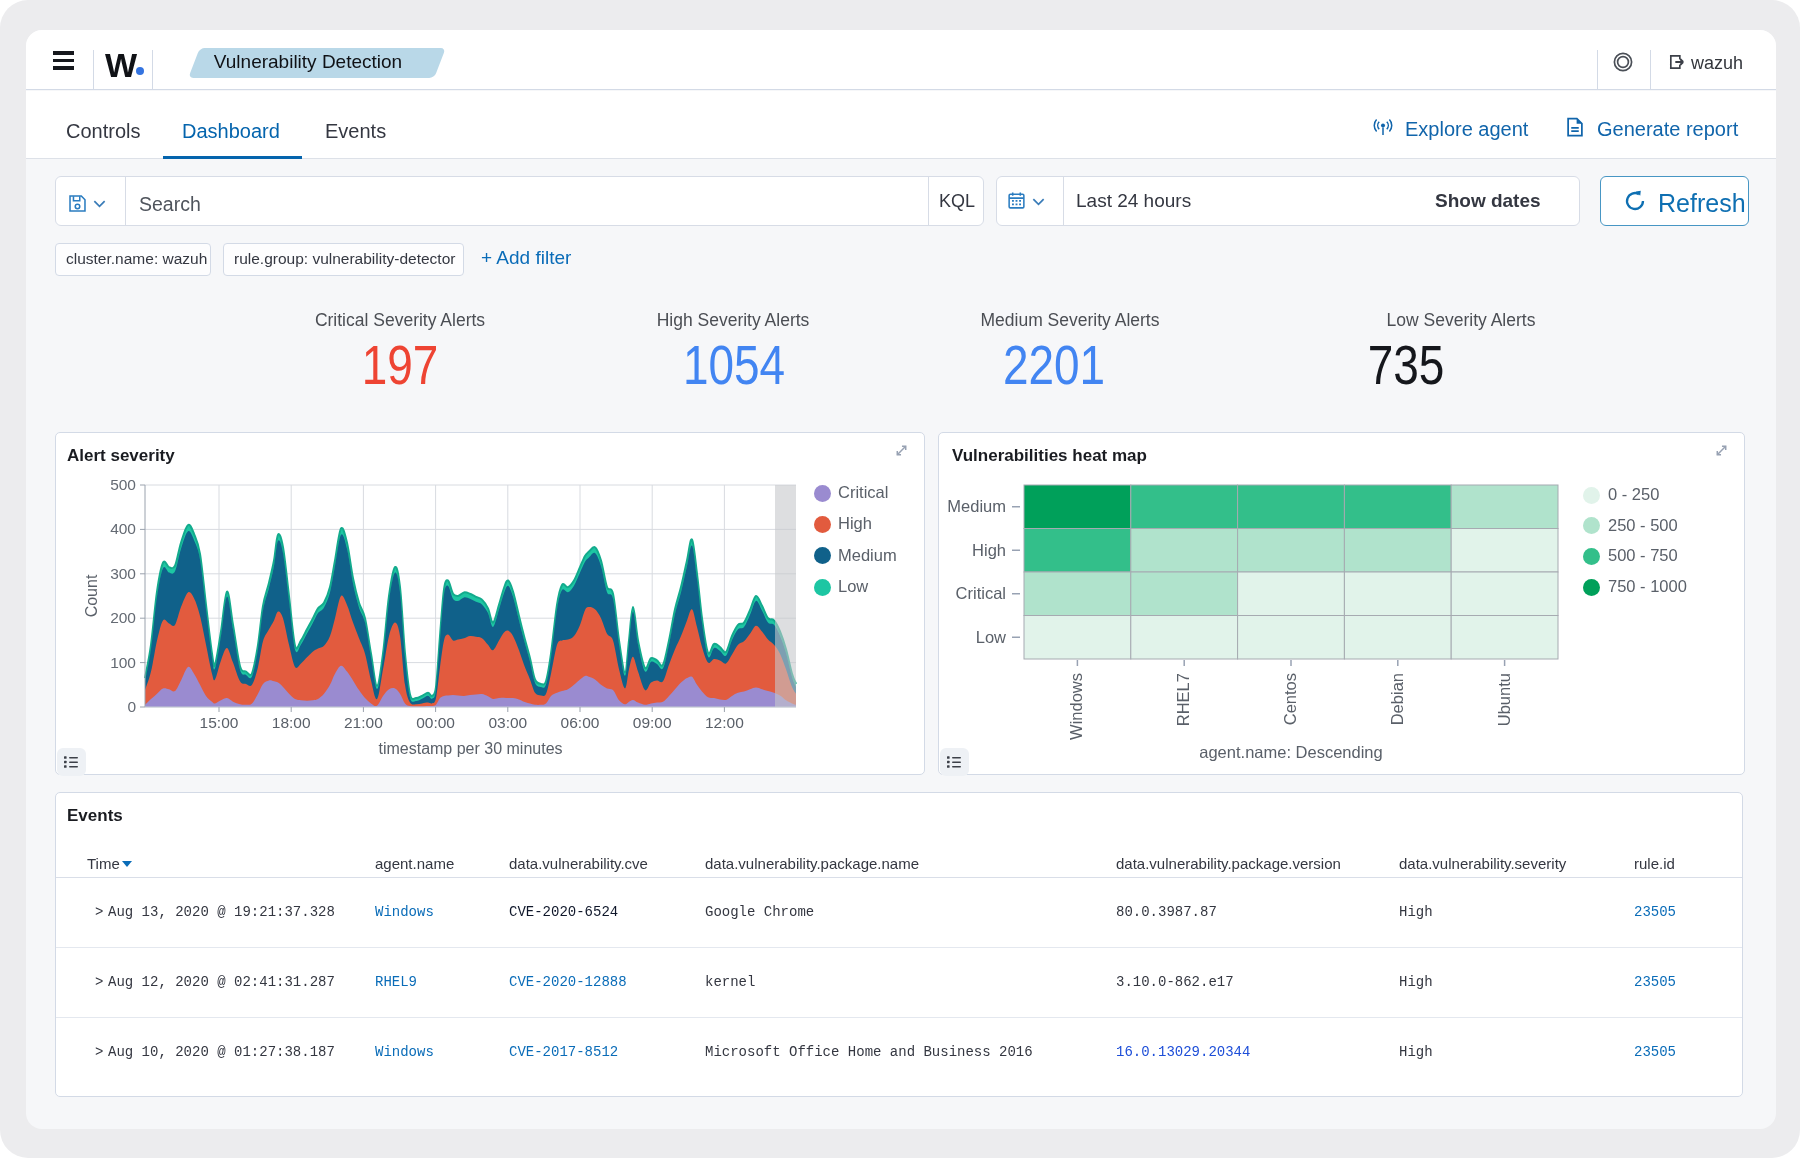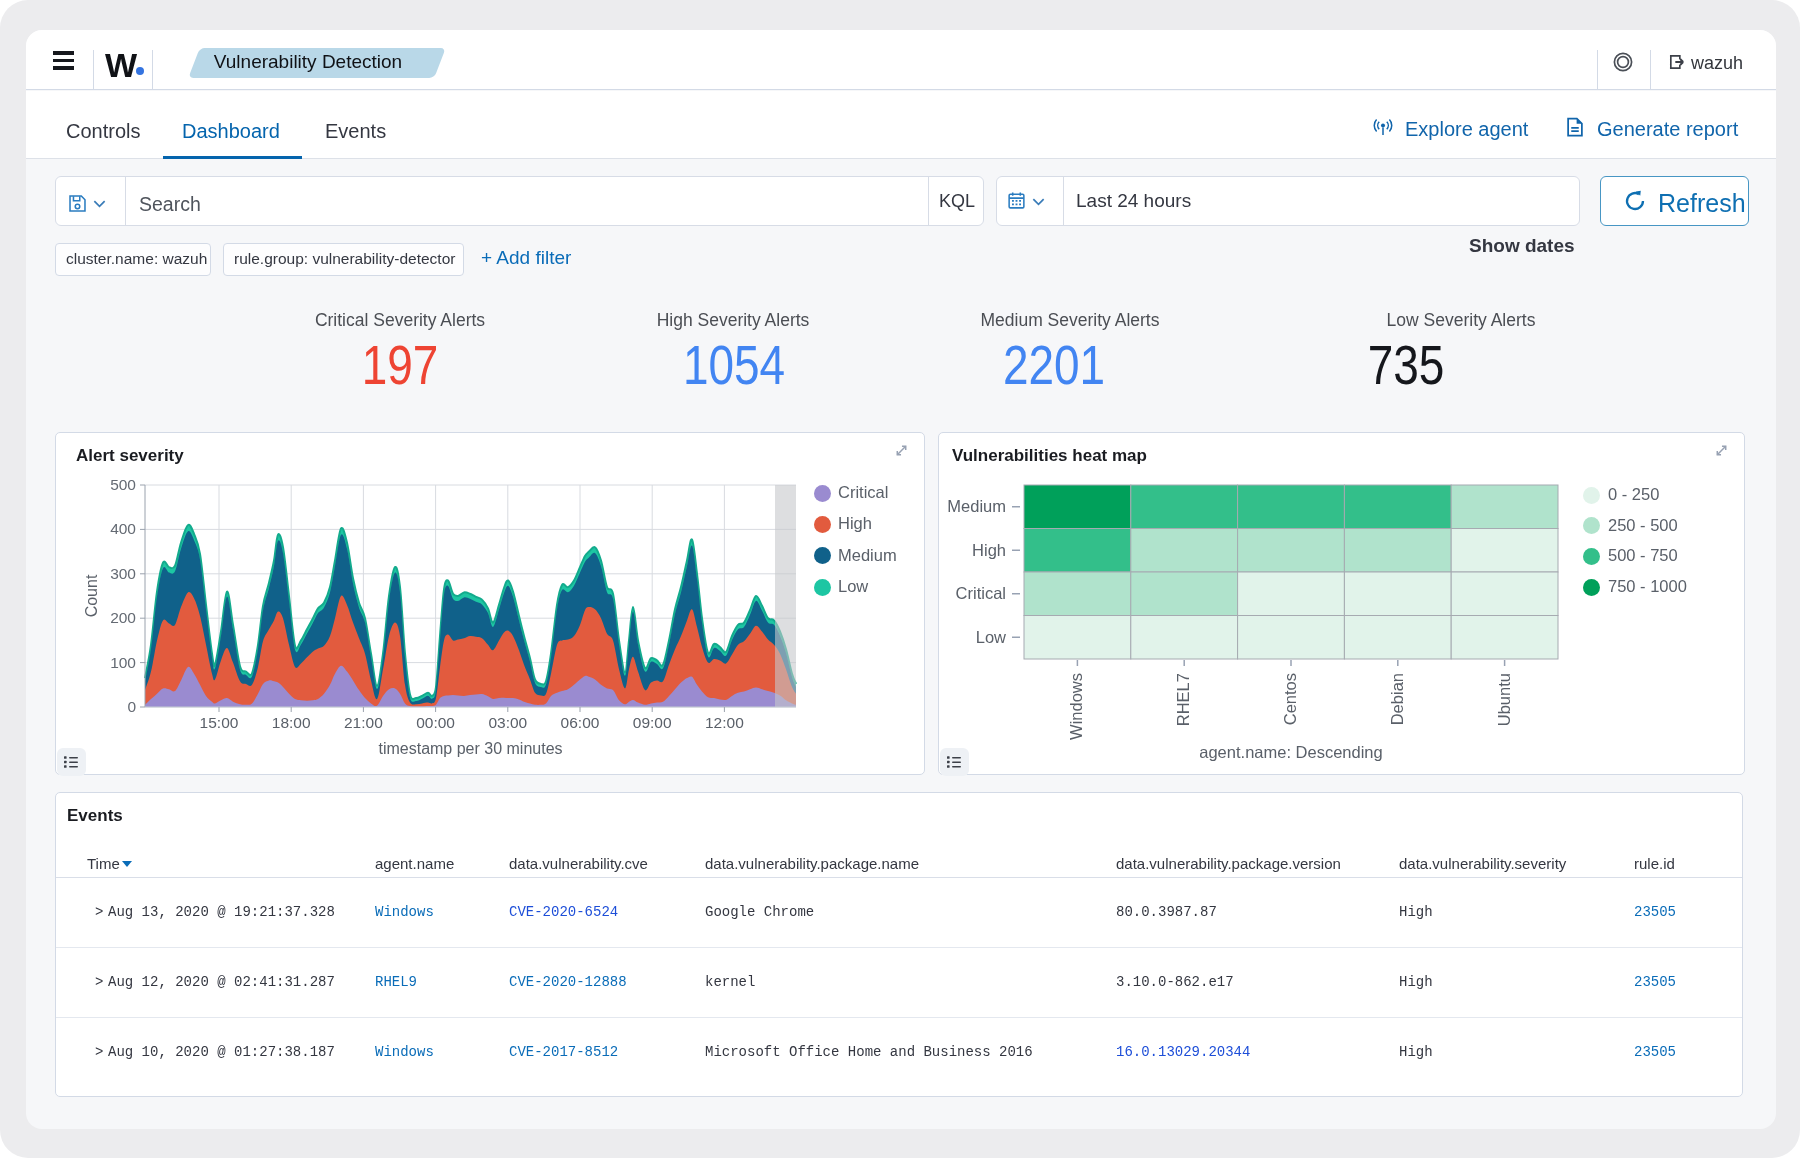--- a/index.html
+++ b/index.html
@@ -76,21 +76,21 @@
         <path d="M1.8 6 H14.2"></path>
         <path d="M4.8 1.2 V4"></path>
         <path d="M11.2 1.2 V4"></path>
         <path d="M4.2 8.4 H5.8 M7.2 8.4 H8.8 M10.2 8.4 H11.8 M4.2 11.2 H5.8 M7.2 11.2 H8.8 M10.2 11.2 H11.8" stroke-width="1.5"></path>
       </svg></div>
   <div class="abs" style="left:1005px;top:164px;"><svg width="15" height="15" viewBox="0 0 16 16" fill="none" stroke="#3a7cb8" stroke-width="1.8">
         <path d="M2.5 5.5 L8 11 L13.5 5.5"></path>
       </svg></div>
   <div class="abs" style="left:1037px;top:146px;width:1px;height:50px;background:#d7dce6;"></div>
   <div class="abs" style="left:1050px;top:160px;font-size:19px;color:#343741;">Last 24 hours</div>
-  <div class="abs" style="left:1443px;top:160px;font-size:19px;color:#343741;font-weight:600;margin-top:45px;">Show dates</div>
+  <div class="abs" style="left:1409px;top:160px;font-size:19px;color:#343741;font-weight:600;">Show dates</div>
 
   <div class="abs" style="left:1574px;top:146px;width:149px;height:50px;background:#fff;border:1px solid #4796c4;border-radius:6px;"></div>
   <div class="abs" style="left:1598px;top:160px;"><svg width="22" height="22" viewBox="0 0 16 16" fill="none">
         <path d="M13.8 8 A5.8 5.8 0 1 1 10.9 3" stroke="#0e6fb2" stroke-width="1.7"></path>
         <path d="M8.6 1.1 L12.2 0.6 L11.8 4.2 Z" fill="#0e6fb2" stroke="none"></path>
       </svg></div>
   <div class="abs" style="left:1632px;top:159px;font-size:25px;color:#0e6fb2;font-weight:500;">Refresh</div>
 
   <div class="abs" style="left:29px;top:213px;width:156px;height:33px;background:#fdfdfe;border:1px solid #d3dae6;border-radius:4px;"></div>
   <div class="abs" style="left:40px;top:220px;font-size:15.5px;color:#343741;">cluster.name: wazuh</div>
@@ -158,21 +158,21 @@
 <line x1="525.0" y1="275.00" x2="525.0" y2="280.00" stroke="#9aa2ad" stroke-width="1"></line>
 <text x="525.0" y="296.00" font-size="15.5" fill="#5a6069" text-anchor="middle" font-family="Liberation Sans, sans-serif">06:00</text>
 <line x1="597.2" y1="275.00" x2="597.2" y2="280.00" stroke="#9aa2ad" stroke-width="1"></line>
 <text x="597.2" y="296.00" font-size="15.5" fill="#5a6069" text-anchor="middle" font-family="Liberation Sans, sans-serif">09:00</text>
 <line x1="669.4" y1="275.00" x2="669.4" y2="280.00" stroke="#9aa2ad" stroke-width="1"></line>
 <text x="669.4" y="296.00" font-size="15.5" fill="#5a6069" text-anchor="middle" font-family="Liberation Sans, sans-serif">12:00</text>
 <text x="42.0" y="164.00" font-size="16" fill="#5a6069" text-anchor="middle" font-family="Liberation Sans, sans-serif" transform="rotate(-90 42.0 164.00)">Count</text>
 <text x="415.5" y="322.00" font-size="16" fill="#5a6069" text-anchor="middle" font-family="Liberation Sans, sans-serif">timestamp per 30 minutes</text>
 </svg>
   </div>
-  <div class="abs" style="left:76px;top:446px;font-size:17px;font-weight:600;color:#1a1c21;">Alert severity</div>
+  <div class="abs" style="left:67px;top:446px;font-size:17px;font-weight:600;color:#1a1c21;">Alert severity</div>
   <div class="abs" style="left:894px;top:443px;"><svg width="15" height="15" viewBox="0 0 16 16" fill="none" stroke="#98a2b3" stroke-width="1.6">
           <path d="M3.5 12.5 L12.5 3.5"></path>
           <path d="M8.5 3.5 H12.5 V7.5"></path>
           <path d="M7.5 12.5 H3.5 V8.5"></path>
         </svg></div>
 <div style="position:absolute;left:814px;top:484.5px;width:17px;height:17px;border-radius:50%;background:#9a8bd0;"></div>
 <div style="position:absolute;left:838px;top:483.0px;font-size:16.5px;color:#5a6069;">Critical</div>
 <div style="position:absolute;left:814px;top:515.5px;width:17px;height:17px;border-radius:50%;background:#e25b3e;"></div>
 <div style="position:absolute;left:838px;top:514.0px;font-size:16.5px;color:#5a6069;">High</div>
 <div style="position:absolute;left:814px;top:547.0px;width:17px;height:17px;border-radius:50%;background:#10618a;"></div>
@@ -266,21 +266,21 @@
 <div style="position:absolute;left:375px;top:855px;font-size:15px;color:#343741;font-weight:500;">agent.name</div>
 <div style="position:absolute;left:509px;top:855px;font-size:15px;color:#343741;font-weight:500;">data.vulnerability.cve</div>
 <div style="position:absolute;left:705px;top:855px;font-size:15px;color:#343741;font-weight:500;">data.vulnerability.package.name</div>
 <div style="position:absolute;left:1116px;top:855px;font-size:15px;color:#343741;font-weight:500;">data.vulnerability.package.version</div>
 <div style="position:absolute;left:1399px;top:855px;font-size:15px;color:#343741;font-weight:500;">data.vulnerability.severity</div>
 <div style="position:absolute;left:1634px;top:855px;font-size:15px;color:#343741;font-weight:400;">rule.id</div>
 <div style="position:absolute;left:122px;top:861px;width:0;height:0;border-left:5.5px solid transparent;border-right:5.5px solid transparent;border-top:6.5px solid #0a6cb8;"></div>
 <div class="mono" style="position:absolute;left:95px;top:904px;color:#343741;">&gt;</div>
 <div class="mono" style="position:absolute;left:108px;top:904px;color:#343741;">Aug 13, 2020 @ 19:21:37.328</div>
 <div class="mono" style="position:absolute;left:375px;top:904px;color:#0a6cb8;">Windows</div>
-<div class="mono" style="position:absolute;left:509px;top:904px;color:#1d4ed8;text-align:right;">CVE-2020-6524</div>
+<div class="mono" style="position:absolute;left:509px;top:904px;color:#0f172a;text-align:right;">CVE-2020-6524</div>
 <div class="mono" style="position:absolute;left:705px;top:904px;color:#343741;">Google Chrome</div>
 <div class="mono" style="position:absolute;left:1116px;top:904px;color:#343741;">80.0.3987.87</div>
 <div class="mono" style="position:absolute;left:1399px;top:904px;color:#343741;">High</div>
 <div class="mono" style="position:absolute;left:1634px;top:904px;color:#0a6cb8;">23505</div>
 <div class="mono" style="position:absolute;left:95px;top:974px;color:#343741;">&gt;</div>
 <div class="mono" style="position:absolute;left:108px;top:974px;color:#343741;">Aug 12, 2020 @ 02:41:31.287</div>
 <div class="mono" style="position:absolute;left:375px;top:974px;color:#0a6cb8;">RHEL9</div>
 <div class="mono" style="position:absolute;left:509px;top:974px;color:#0a6cb8;">CVE-2020-12888</div>
 <div class="mono" style="position:absolute;left:705px;top:974px;color:#343741;">kernel</div>
 <div class="mono" style="position:absolute;left:1116px;top:974px;color:#343741;">3.10.0-862.e17</div>

